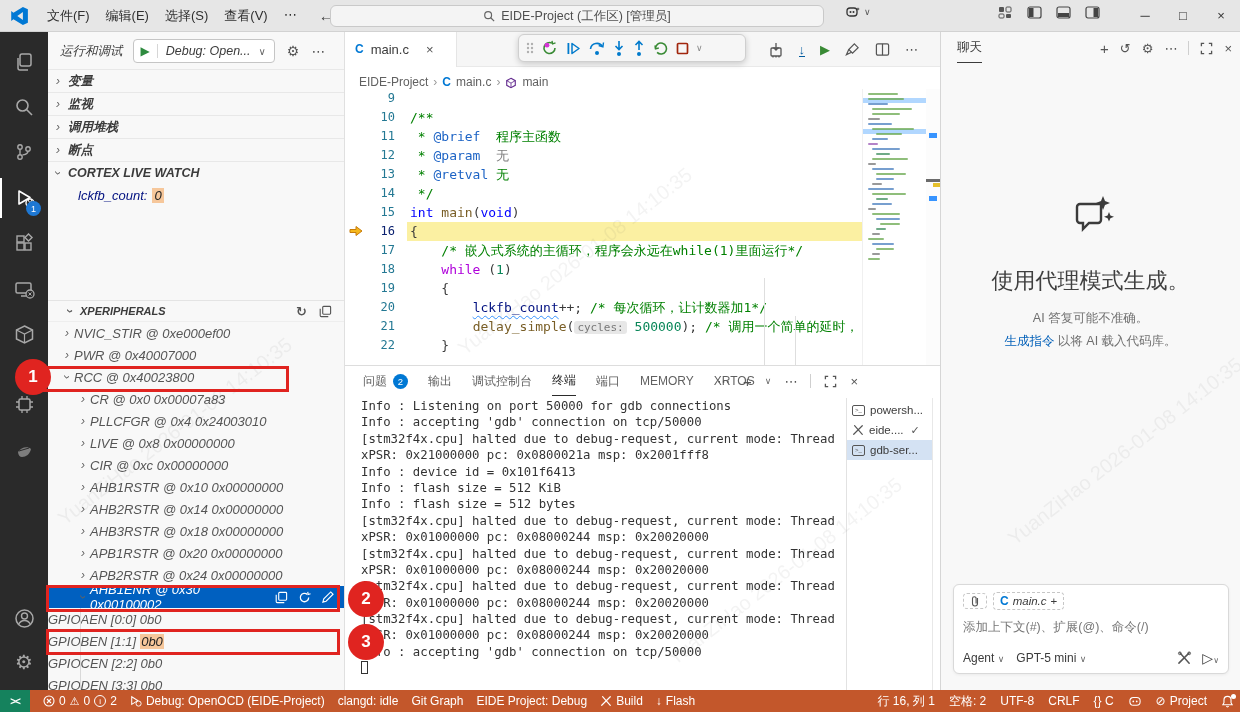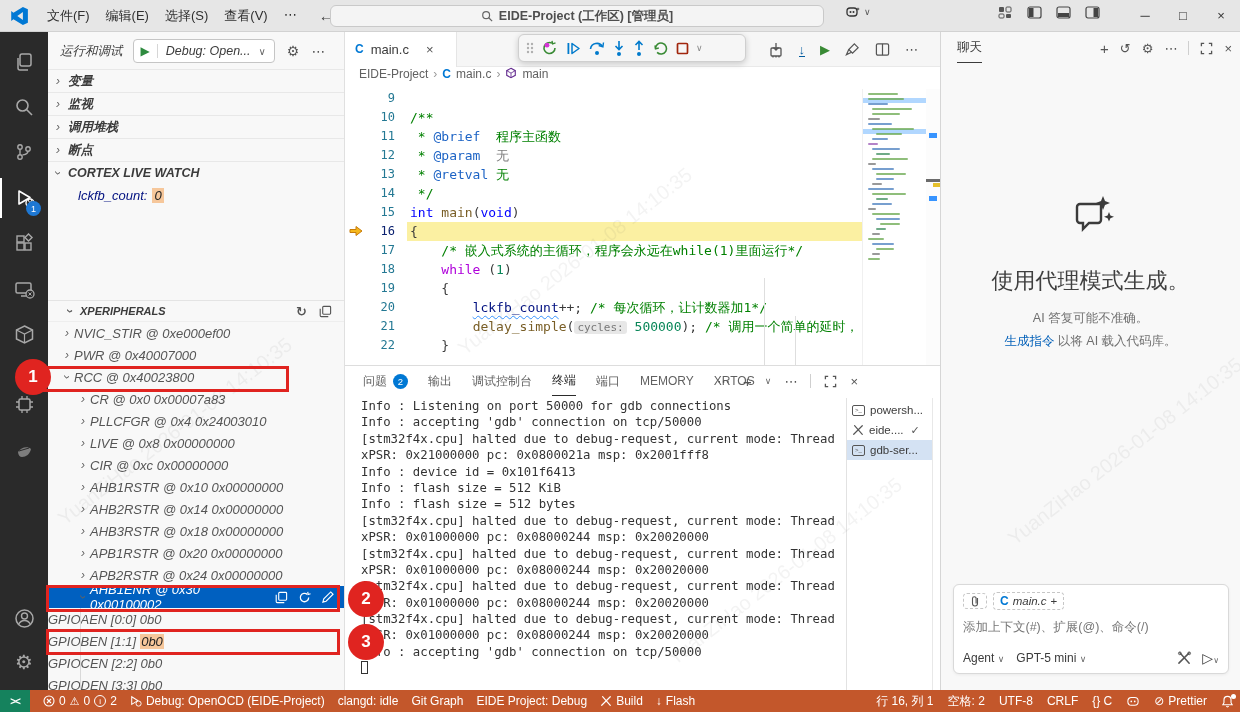--- a/index.html
+++ b/index.html
@@ -6,21 +6,21 @@
   html,body{width:1240px;height:712px;overflow:hidden;}
   body{font-family:"Liberation Sans","DejaVu Sans",sans-serif;font-size:13px;color:#3b3b3b;background:#fff;position:relative;}
   svg{display:block;}
 
   
   #titlebar{position:absolute;left:0;top:0;width:1240px;height:32px;background:#e6e6e6;border-bottom:1px solid #d2d2d2;display:flex;align-items:center;}
   #vscode-logo{width:20px;height:20px;margin:0 10px 0 9px;}
   .menu-item{padding:3px 8px;color:#2f2f2f;font-size:13px;border-radius:4px;cursor:default;}
   .nav-arrow{margin-left:14px;font-size:15px;color:#444;}
   .nav-arrow.dis{color:#a7a7a7;}
-  #cmd-center{position:absolute;left:330px;top:5px;width:494px;height:22px;background:#f4f4f4;border:1px solid #c9c9c9;border-radius:6px;display:flex;align-items:center;justify-content:center;gap:6px;color:#4f4f4f;font-size:12.5px;font-weight:bold;}
+  #cmd-center{position:absolute;left:330px;top:5px;width:494px;height:22px;background:#f4f4f4;border:1px solid #c9c9c9;border-radius:6px;display:flex;align-items:center;justify-content:center;gap:6px;color:#4f4f4f;font-size:12.5px;}
   #copilot-btn{position:absolute;left:845px;top:5px;display:flex;align-items:center;gap:3px;color:#333;}
   .layout-icons{position:absolute;left:998px;top:6px;display:flex;gap:14px;align-items:center;}
   .win-ctl{position:absolute;top:0;width:38px;height:31px;display:flex;align-items:center;justify-content:center;font-size:13px;color:#333;}
 
   
   #activitybar{position:absolute;left:0;top:32px;width:48px;height:658px;background:#2a2a2a;}
   .act-ico{position:absolute;left:0;width:48px;height:40px;display:flex;align-items:center;justify-content:center;color:#a8a8a8;}
   .act-ico.active{color:#fff;border-left:2px solid #fff;}
   .act-badge{position:absolute;right:7px;bottom:2px;background:#1e78d4;color:#fff;border-radius:50%;width:15px;height:15px;font-size:9px;display:flex;align-items:center;justify-content:center;}
 
@@ -59,21 +59,21 @@
   .xrow .acts{margin-left:auto;margin-right:10px;display:flex;gap:10px;align-items:center;}
 
   
   #editor{position:absolute;left:345px;top:32px;width:595px;height:333px;background:#fff;}
   #tabbar{position:absolute;left:0;top:0;width:100%;height:35px;background:#f6f6f6;border-bottom:1px solid #e9e9e9;display:flex;align-items:center;}
   #tab-main{height:35px;background:#fff;border-right:1px solid #e5e5e5;display:flex;align-items:center;padding:0 10px;gap:7px;min-width:112px;}
   .c-ico{color:#0078d4;font-weight:700;font-size:12px;font-style:normal;}
   #tab-main .x{color:#555;font-size:13px;margin-left:10px;}
   #ed-actions{position:absolute;right:22px;top:0;height:35px;display:flex;align-items:center;gap:15px;color:#555;}
   #dbg-toolbar{position:absolute;left:173px;top:2px;width:228px;height:28px;background:#f6f6f6;border:1px solid #cfcfcf;border-radius:6px;box-shadow:0 2px 6px rgba(0,0,0,.18);display:flex;align-items:center;gap:6px;padding:0 6px;z-index:30;}
-  #breadcrumbs{position:absolute;left:0;top:35px;width:100%;height:22px;display:flex;align-items:flex-start;gap:5px;padding-left:14px;font-size:12px;color:#616161;background:#fff;}
+  #breadcrumbs{position:absolute;left:0;top:35px;width:100%;height:22px;display:flex;align-items:flex-end;gap:5px;padding-left:14px;font-size:12px;color:#616161;background:#fff;}
   .bc-sep{color:#9a9a9a;}
   #code{position:absolute;left:0;top:57px;width:517px;height:276px;font-family:"DejaVu Sans Mono","Liberation Mono",monospace;font-size:13px;}
   .cl{position:relative;height:19px;line-height:19px;white-space:pre;}
   .cl .g{position:absolute;left:0;width:50px;text-align:right;color:#237893;font-size:12px;}
   .cl .t{position:absolute;left:65px;right:0;}
   .cl.cur::after{content:"";position:absolute;left:62px;right:0;top:0;bottom:0;background:#fbf0a2;z-index:0;}
   .cl.cur .t{z-index:1;}
   .cl.cur .g{color:#0b216f;z-index:1;}
   .cl .arrow{position:absolute;left:4px;top:3px;z-index:2;}
   .sp{color:#3b3b3b;} .sc{color:#008000;} .sd{color:#1c63c5;} .sg{color:#7c7c7c;}
@@ -757,21 +757,21 @@
       </div>
     <div class="sitem">
       <svg width="14" height="12" viewBox="0 0 16 14">
           <rect x="2" y="3" width="12" height="9" rx="4" fill="none" stroke="#fff" stroke-width="1.2"></rect>
           <circle cx="6" cy="7.5" r="1" fill="#fff"></circle>
           <circle cx="10" cy="7.5" r="1" fill="#fff"></circle>
         </svg>
     </div>
     <div class="sitem">
       <span>⊘</span>
-      <span>Prettier</span>
+      <span>Project</span>
     </div>
     <div class="sitem" style="position:relative;">
       <svg width="13" height="13" viewBox="0 0 14 14">
           <path d="M7 1.5a3.8 3.8 0 0 0-3.8 3.8v3L2 10.5h10L10.8 8.3v-3A3.8 3.8 0 0 0 7 1.5z" fill="none" stroke="#fff" stroke-width="1.2"></path>
           <path d="M5.8 12a1.3 1.3 0 0 0 2.4 0" fill="none" stroke="#fff" stroke-width="1.2"></path>
         </svg>
       <span style="position:absolute;right:-2px;top:-1px;width:5px;height:5px;border-radius:50%;background:#fff;"></span>
     </div>
   </div>
 </div>

